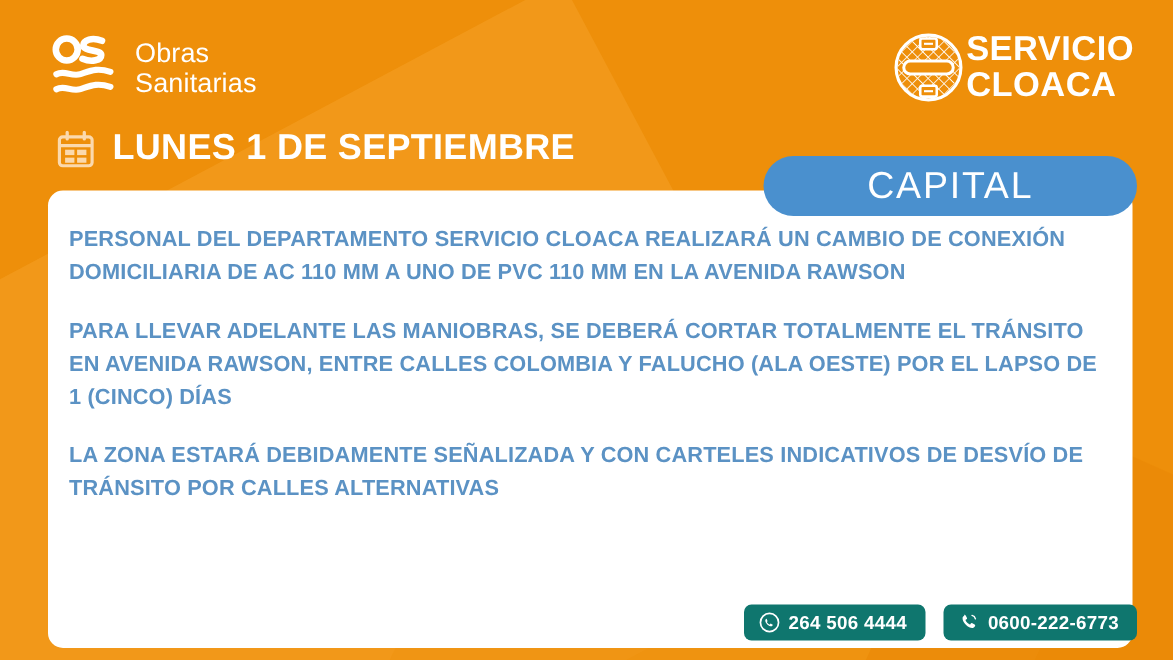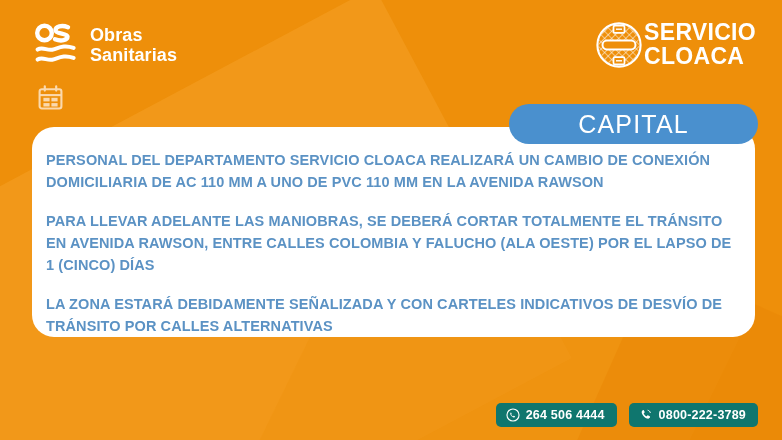--- a/index.html
+++ b/index.html
@@ -57,21 +57,21 @@
     left: 34px;
     top: 22px;
     display: flex;
     align-items: center;
     gap: 12px;
   }
   .os-mark { width: 44px; height: 46px; display:block; }
   .brand-left-text {
     color: #ffffff;
     font-size: 18px;
-    font-weight: bold;
+    font-weight: normal;
     line-height: 1.12;
     letter-spacing: .1px;
     white-space: pre-line;
   }
 
   .brand-right {
     position: absolute;
     right: 26px;
     top: 20px;
     display: flex;
@@ -126,23 +126,23 @@
     font-weight: normal;
     letter-spacing: 1.2px;
   }
 
   
   .card {
     position: absolute;
     left: 32px;
     top: 127px;
     width: 723px;
-    height: 210px;
+    height: 305px;
     background: #ffffff;
-    border-radius: 22px;
+    border-radius: 10px;
     z-index: 2;
   }
   .card-inner {
     padding: 22px 18px 10px 14px;
   }
   .para {
     color: #5B92C4;
     font-size: 14.5px;
     font-weight: bold;
     line-height: 1.52;
@@ -254,20 +254,21 @@
       <svg class="cal-icon" viewBox="0 0 25 25" xmlns="http://www.w3.org/2000/svg">
         <rect x="1.6" y="4.2" width="21.8" height="19.3" rx="2.2" fill="none" stroke="#FBD9AD" stroke-width="2.1"></rect>
         <path d="M1.6 10.1 H23.4" stroke="#FBD9AD" stroke-width="2.1"></path>
         <path d="M6.8 1.3 V5.6 M18.2 1.3 V5.6" stroke="#FBD9AD" stroke-width="2.2" stroke-linecap="round"></path>
         <rect x="5.4" y="12.8" width="6.2" height="3.6" fill="#FBD9AD"></rect>
         <rect x="13.4" y="12.8" width="6.2" height="3.6" fill="#FBD9AD"></rect>
         <rect x="5.4" y="18.1" width="6.2" height="3.4" fill="#FBD9AD"></rect>
         <rect x="13.4" y="18.1" width="6.2" height="3.4" fill="#FBD9AD"></rect>
       </svg>
     </span>
+    <div class="date-label">LUNES 1 DE SEPTIEMBRE</div>
   </div>
 
   <div class="capital-badge">
     <span>CAPITAL</span>
   </div>
 
   <div class="card">
     <div class="card-inner">
       <p class="para">PERSONAL DEL DEPARTAMENTO SERVICIO CLOACA REALIZARÁ UN CAMBIO DE CONEXIÓN DOMICILIARIA DE AC 110 MM A UNO DE PVC 110 MM EN LA AVENIDA RAWSON</p>
       <p class="para">PARA LLEVAR ADELANTE LAS MANIOBRAS, SE DEBERÁ CORTAR TOTALMENTE EL TRÁNSITO EN AVENIDA RAWSON, ENTRE CALLES COLOMBIA Y FALUCHO (ALA OESTE) POR EL LAPSO DE 1 (CINCO) DÍAS</p>
@@ -288,18 +289,18 @@
       <span>264 506 4444</span>
     </div>
 
     <div class="contact-btn">
       <span>
         <svg class="contact-ico" viewBox="0 0 16 16" xmlns="http://www.w3.org/2000/svg">
           <path d="M4.2 2.3 c.5-.25 1.0-.1 1.25.35 l.95 1.7 c.25.45.12 .95-.28 1.2 l-.65.42 c-.1.07-.14.2-.09.32 .2.5.62 1.25 1.3 1.93 .68.68 1.43 1.1 1.93 1.3 .12.05.25.01.32-.09 l.42-.65 c.25-.4.75-.53 1.2-.28 l1.7.95 c.45.25.6.75.35 1.25 -.33.66-.95 1.35-1.85 1.45 -1.35.15-3.4-.75-5.15-2.5 -1.75-1.75-2.65-3.8-2.5-5.15 .1-.9.79-1.52 1.45-1.85z" fill="#ffffff"></path>
           <path d="M10.3 2.6 c1.3.3 2.3 1.3 2.6 2.6" fill="none" stroke="#ffffff" stroke-width="1.1" stroke-linecap="round"></path>
         </svg>
       </span>
-      <span>0800-222-3789</span>
+      <span>0600-222-6773</span>
     </div>
 
   </div>
 
 </div>
 
 </body></html>

